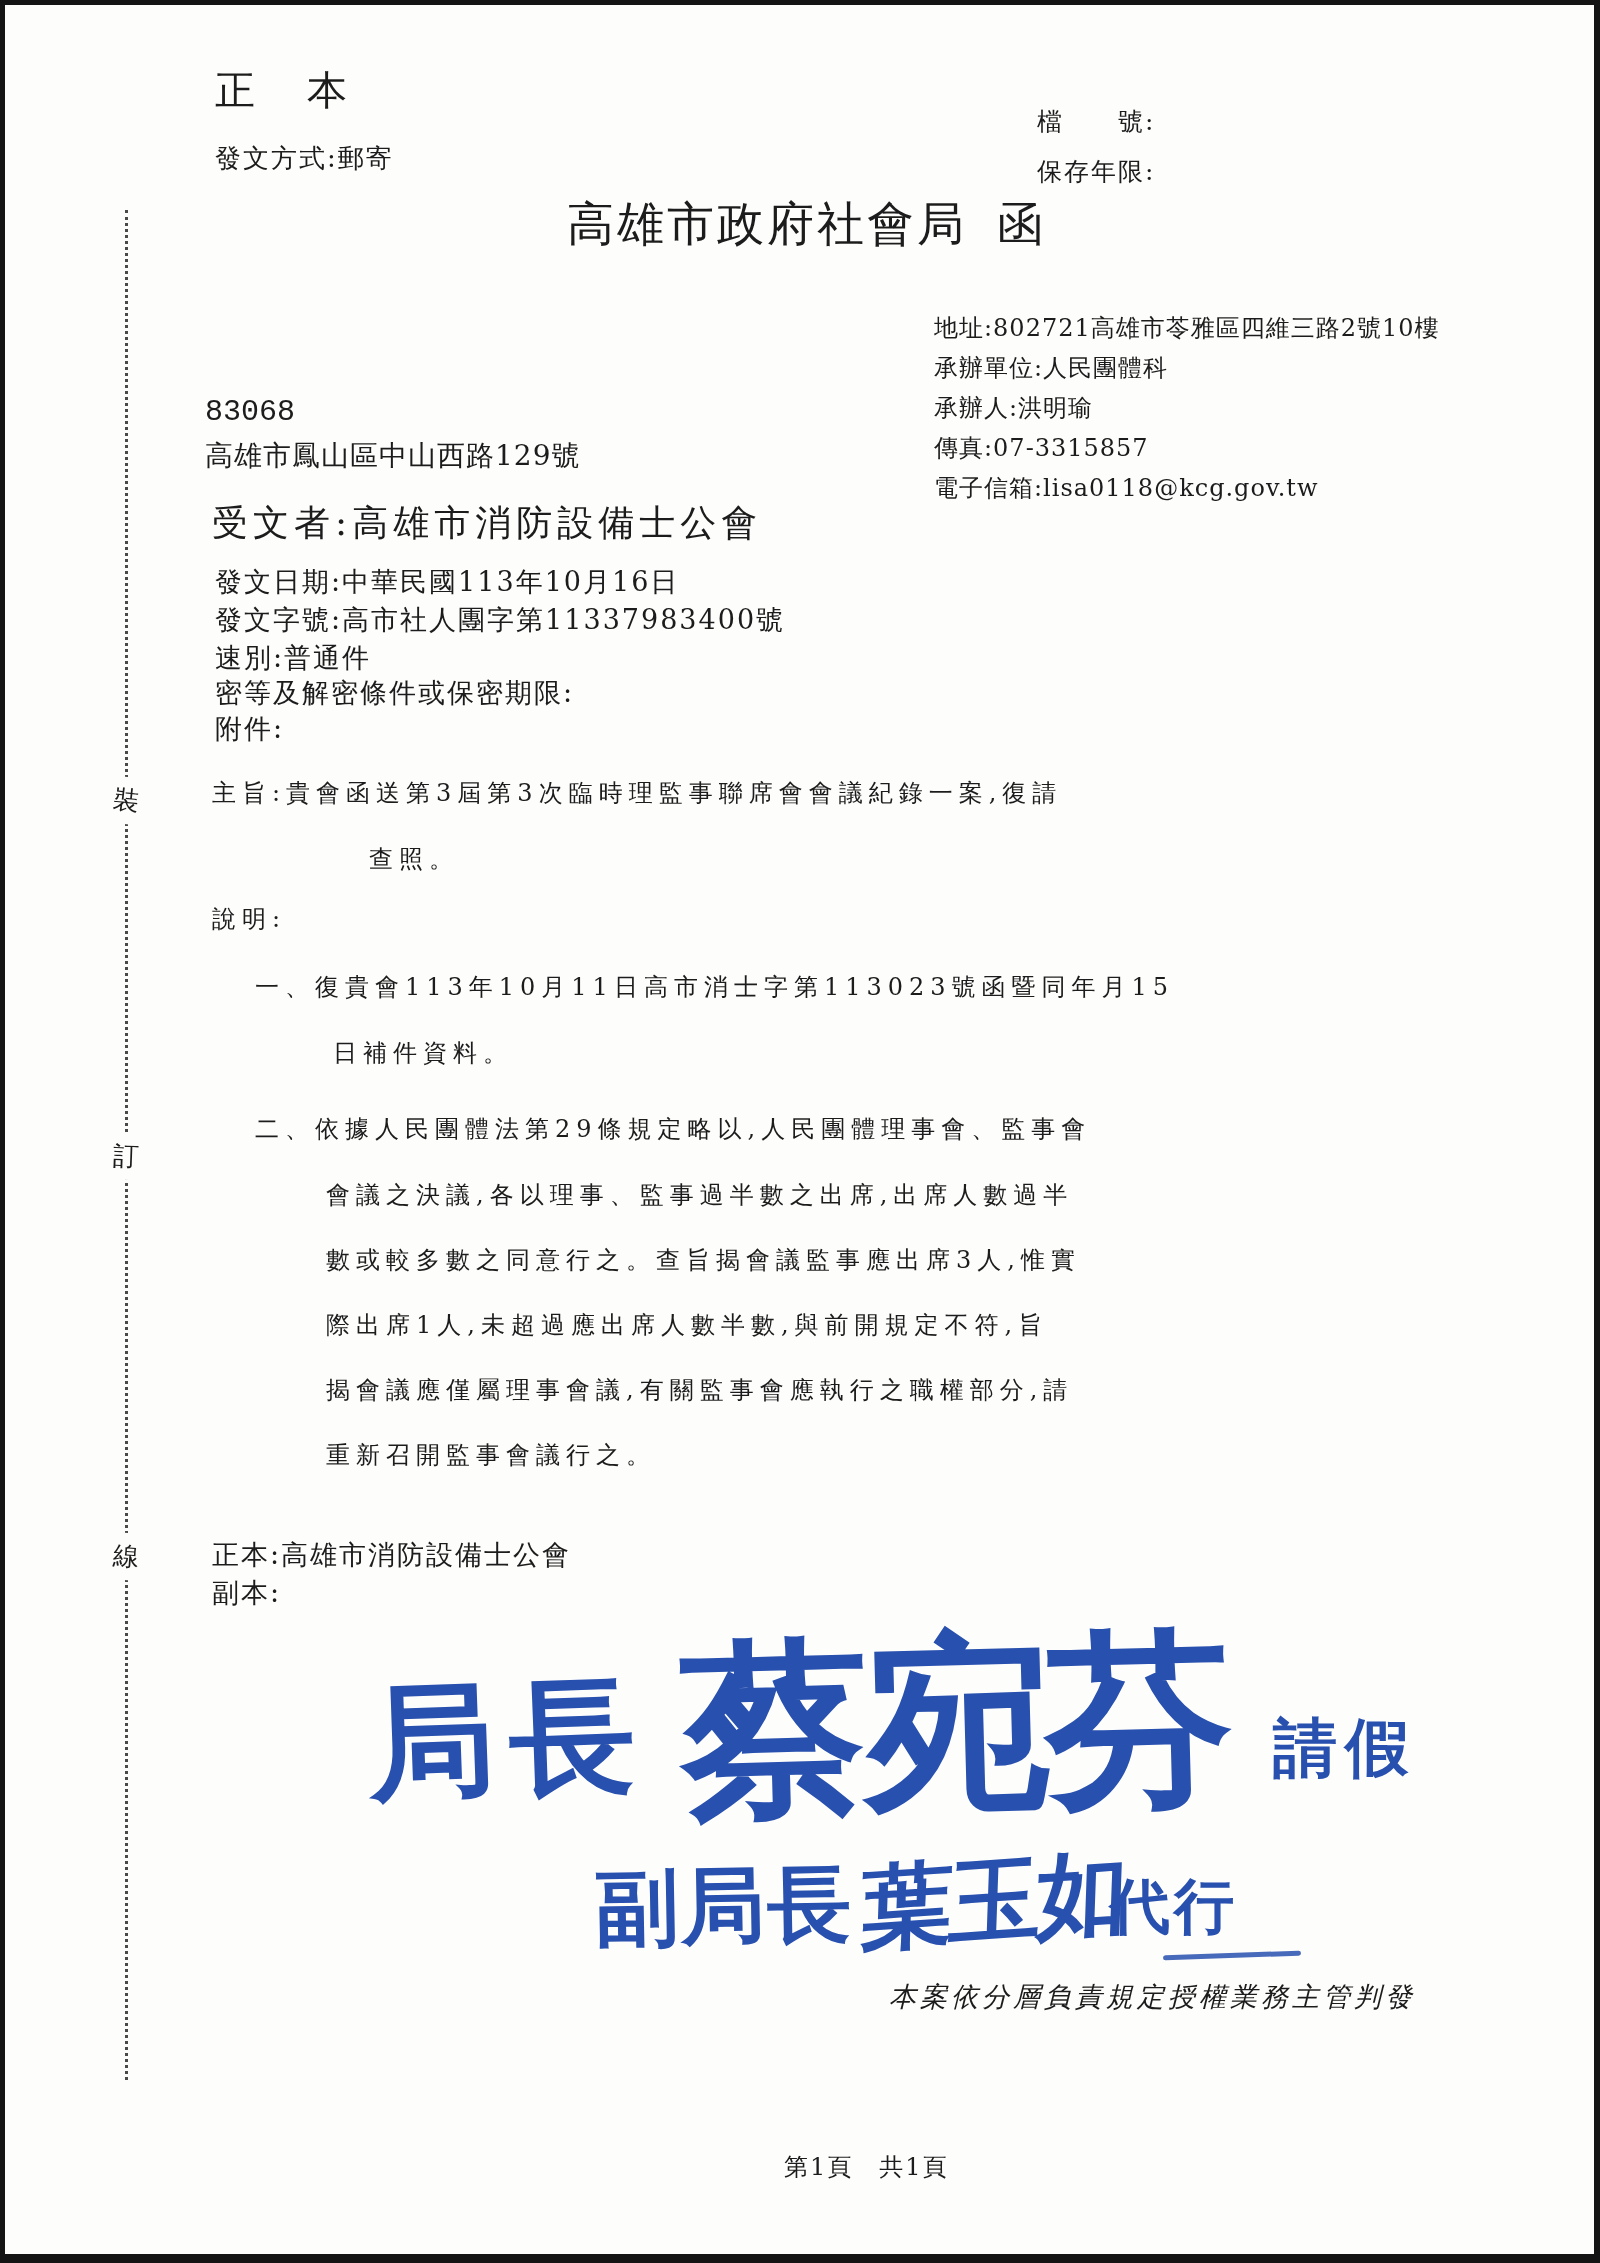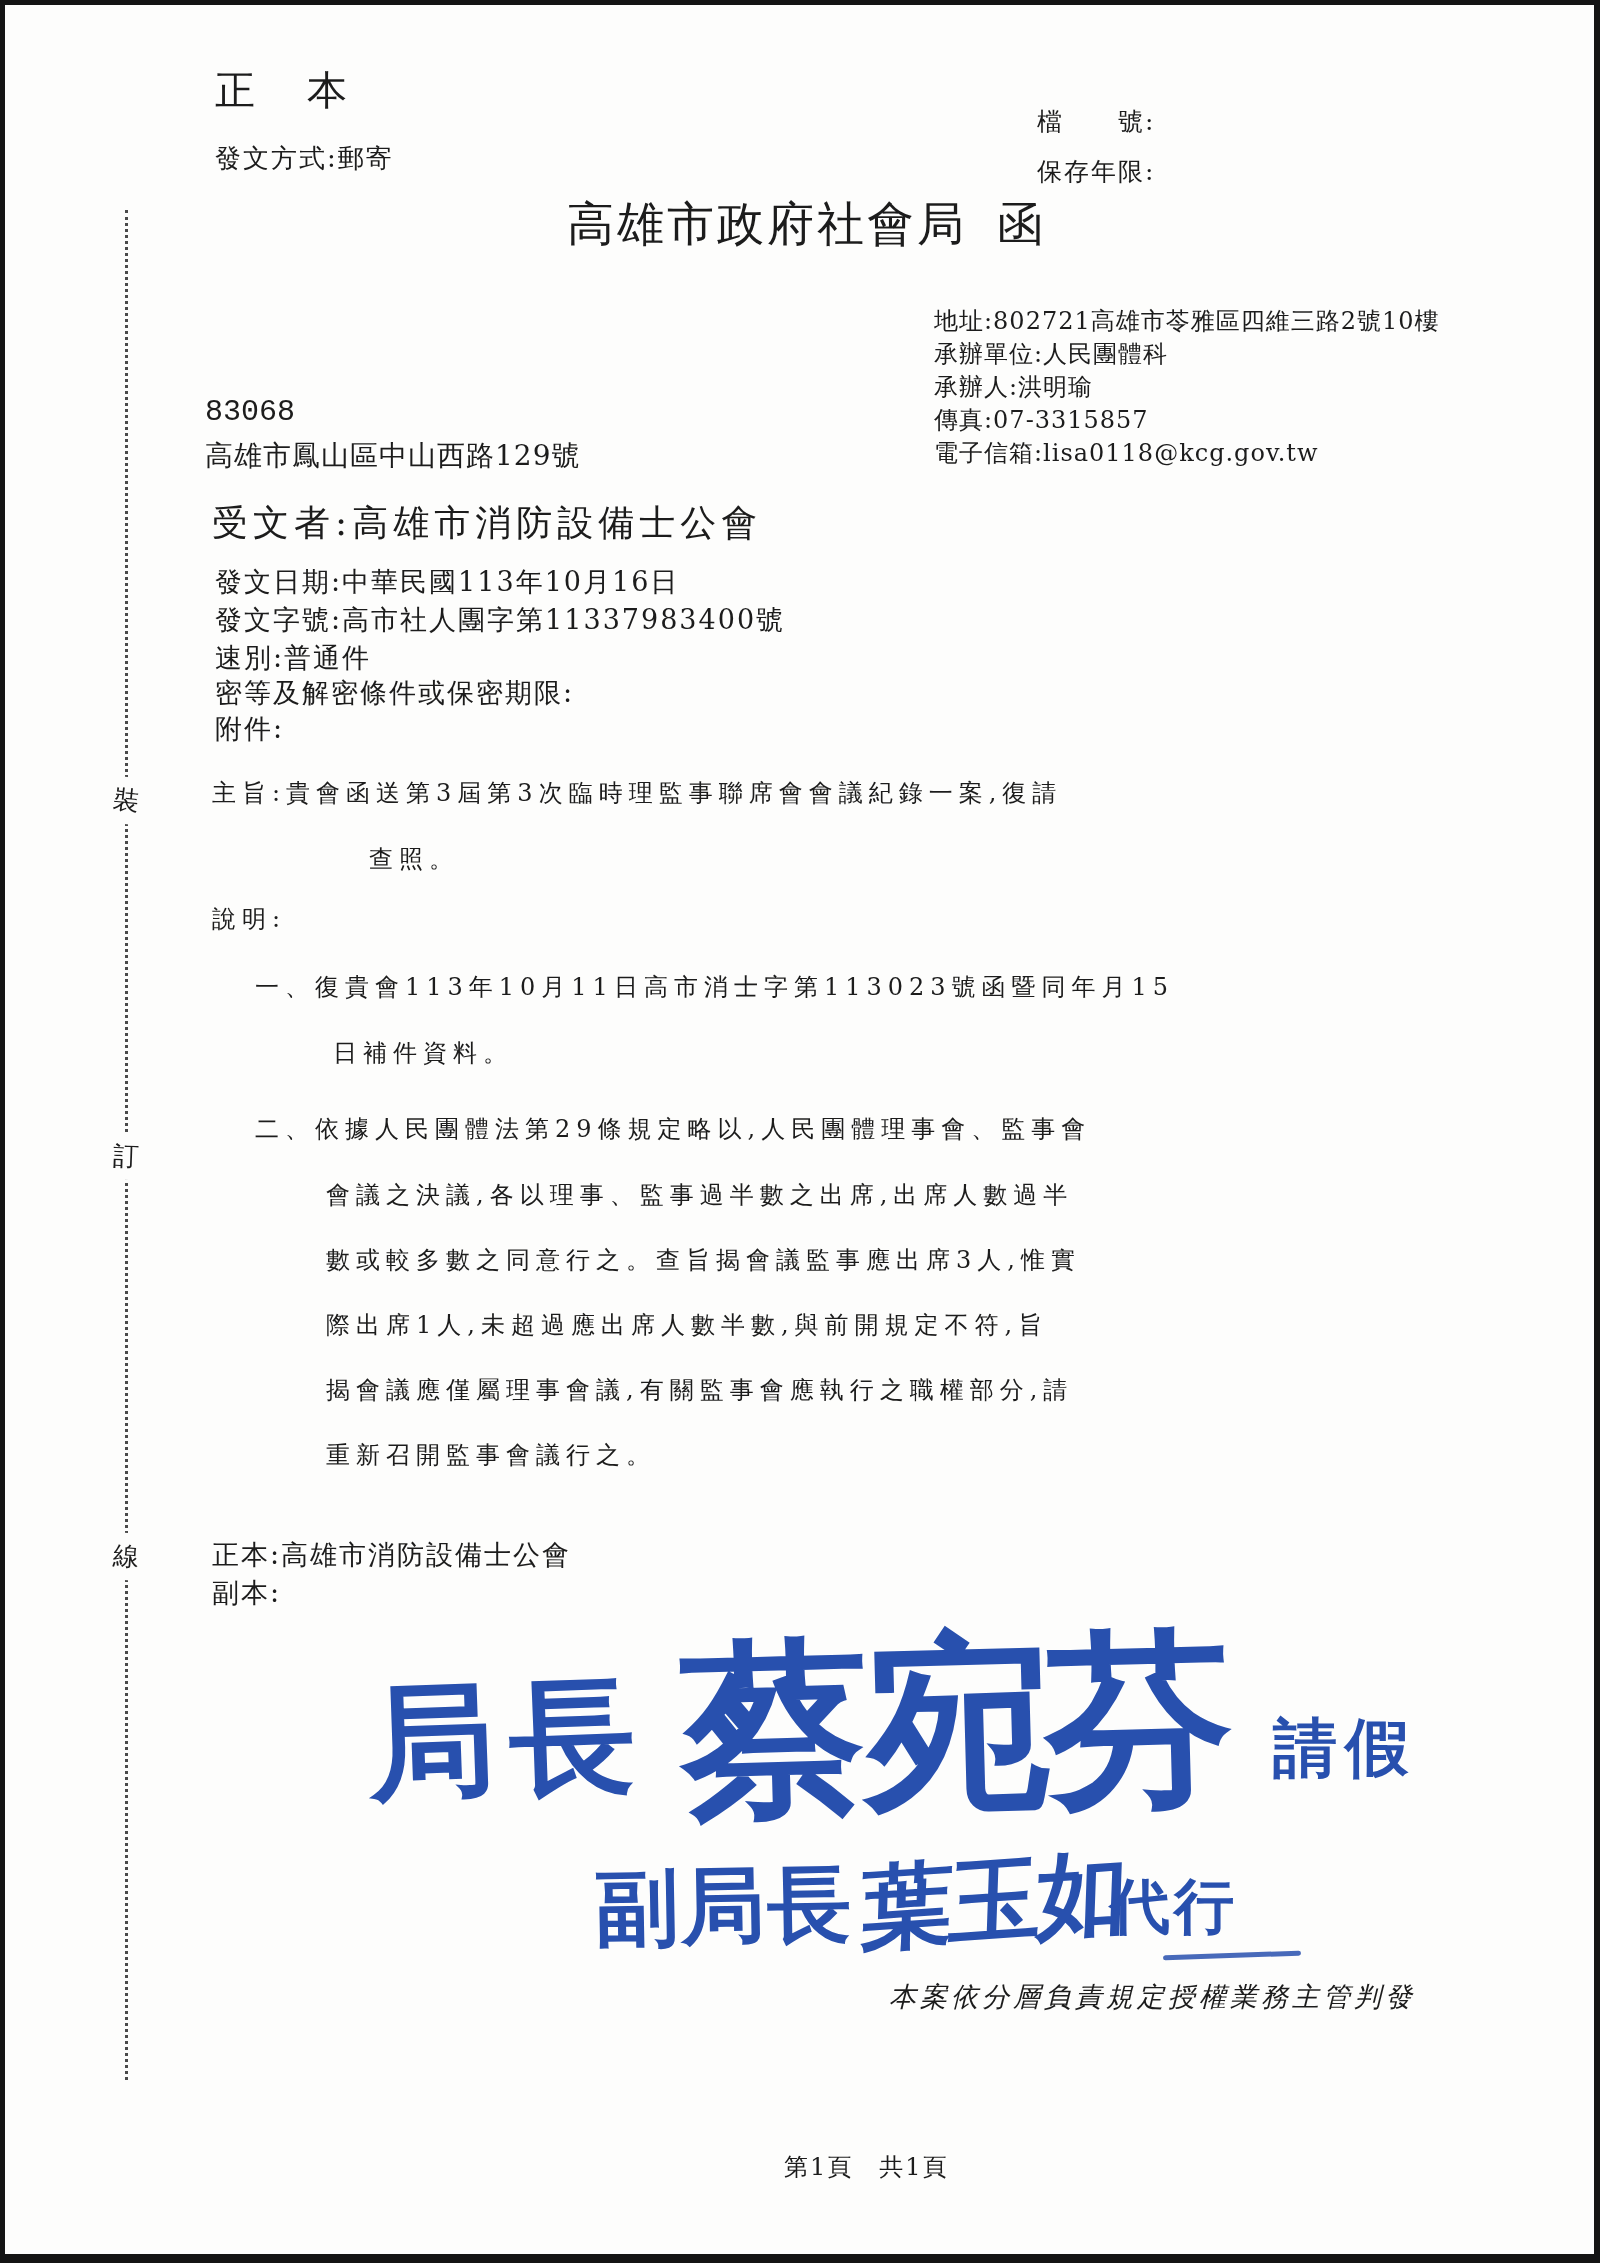--- a/index.html
+++ b/index.html
@@ -13,21 +13,21 @@
   .abs{ position:absolute; white-space:nowrap; }
   
   .copy-label{ left:210px; top:58px; font-size:40px; letter-spacing:6px; }
   .dispatch{ left:210px; top:136px; font-size:26px; letter-spacing:2px; }
   .file-no{ left:1032px; top:100px; font-size:25px; letter-spacing:2px; }
   .retention{ left:1032px; top:150px; font-size:25px; letter-spacing:2px; }
   .doc-title{ left:562px; top:188px; font-size:47px; letter-spacing:3px; display:flex; }
   .doc-title .gap{ display:inline-block; width:30px; }
   
   .contact{ left:929px; top:300px; font-size:24px; line-height:33px; letter-spacing:1px; }
-  .contact div{ white-space:nowrap; }
+  .contact div{ white-space:nowrap;margin-top:7px; }
   
   .zip{ left:200px; top:390px; font-size:30px;font-family:Liberation Mono, monospace; }
   .recip-addr{ left:200px; top:432px; font-size:28px; letter-spacing:1px; }
   .recip-line{ left:207px; top:494px; font-size:36px; letter-spacing:5px; }
   
   .meta{ font-size:27px; letter-spacing:2px; left:210px;text-align:right; }
   .meta.date{ top:559px; } .meta.num{ top:597px; } .meta.speed{ top:635px; }
   .meta.secrecy{ top:670px; } .meta.attach{ top:706px; }
   
   .body-line{ font-size:24px; letter-spacing:6px; }

